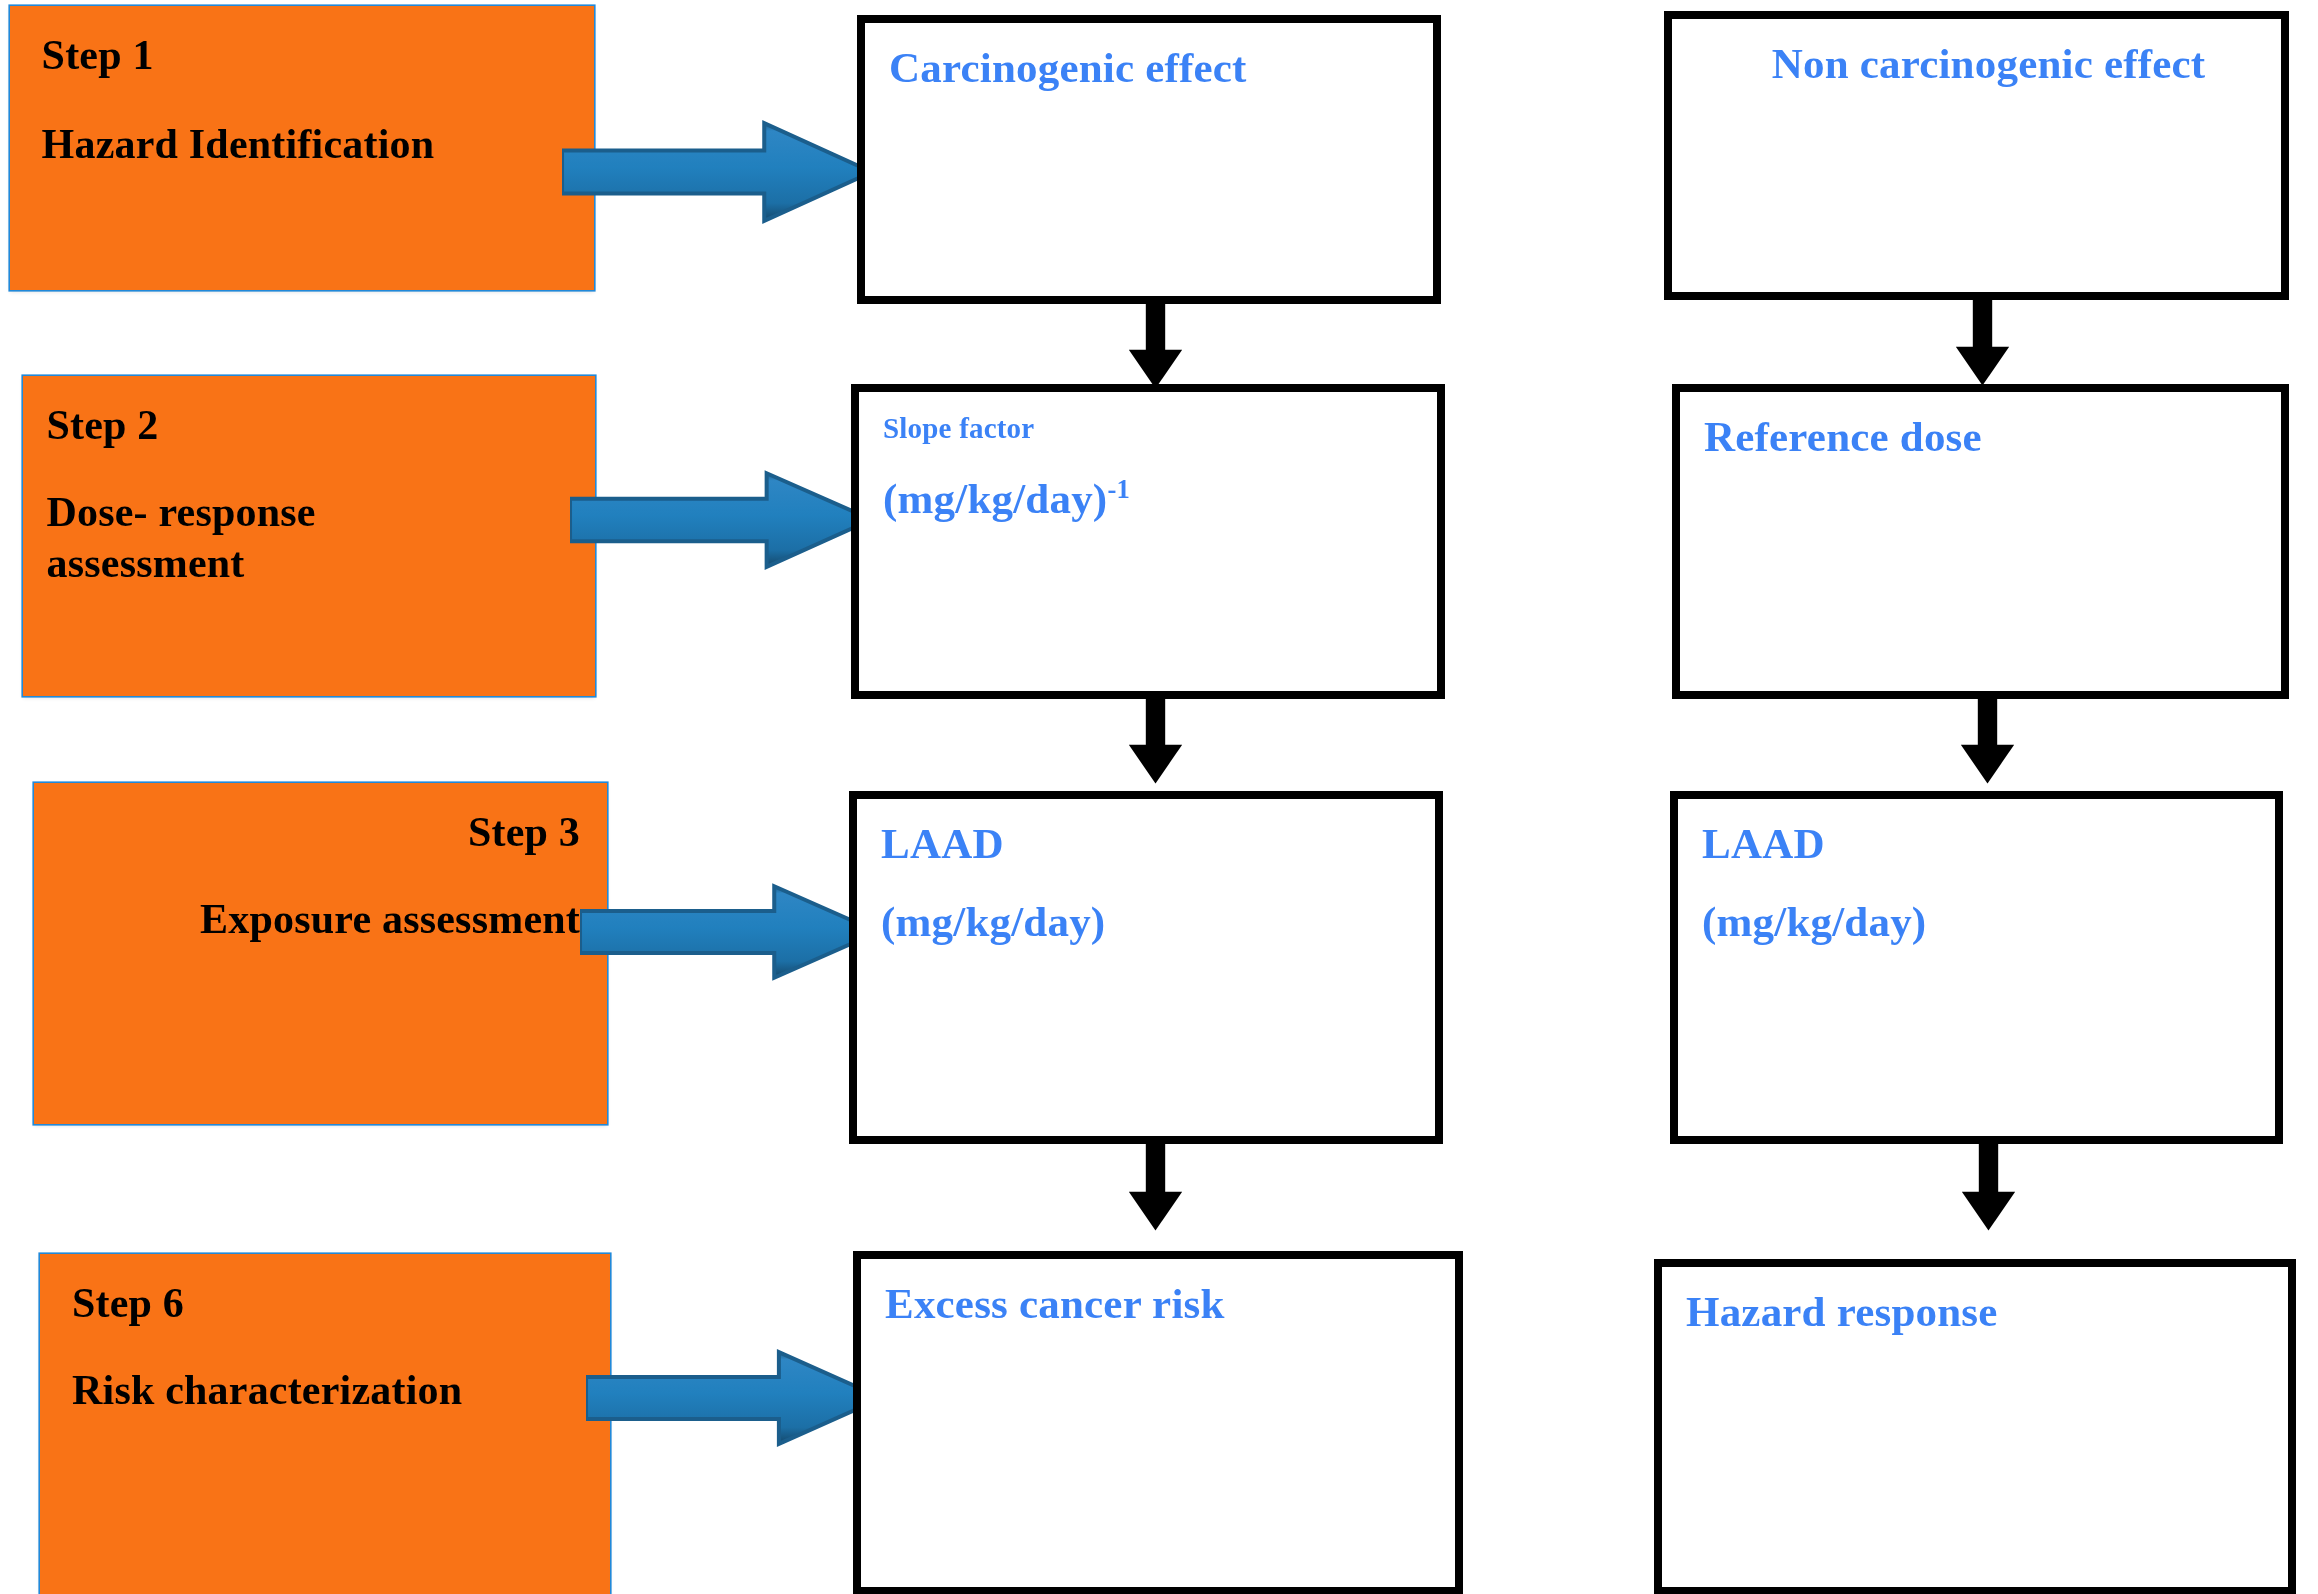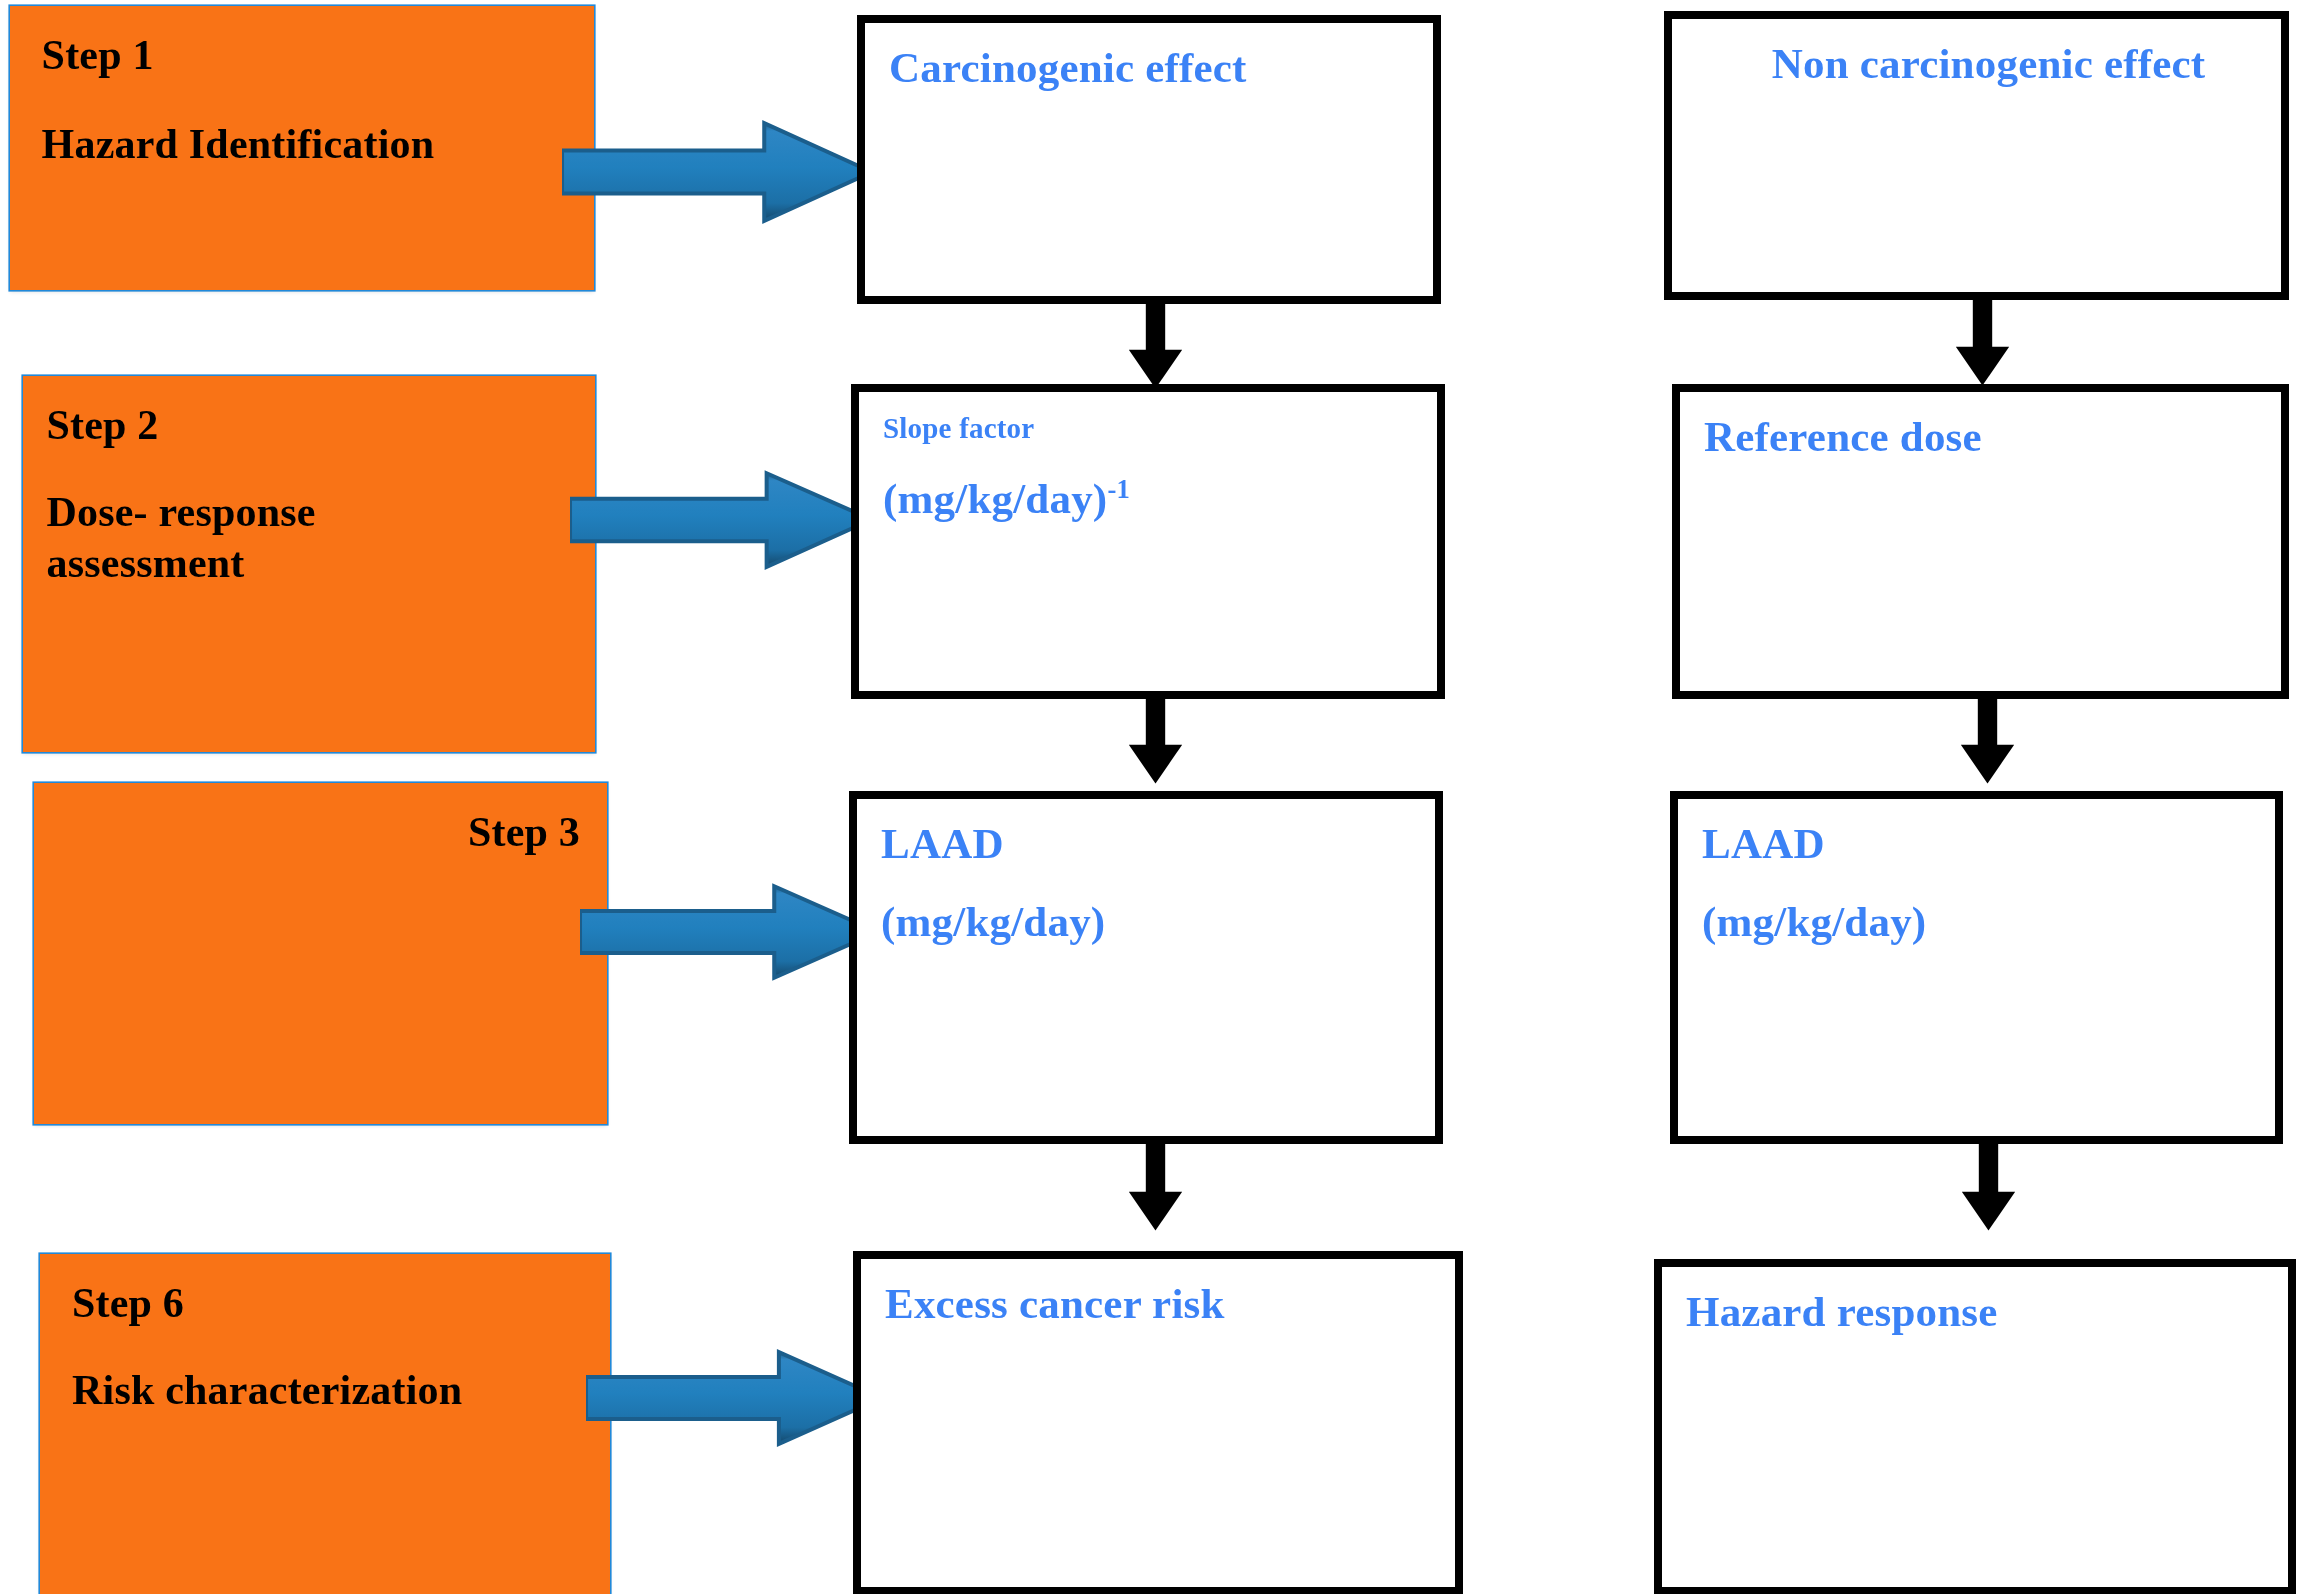--- a/index.html
+++ b/index.html
@@ -110,21 +110,21 @@
       <polygon points="6,62 72,62 39,110" fill="#000"></polygon>
     </svg>
   </div>
   <div class="down-arrow" style="left:1951px; top:297px; width:63px; height:90px;">
     <svg viewBox="0 0 78 112" preserveAspectRatio="none">
       <rect x="27" y="0" width="24" height="72" fill="#000"></rect>
       <polygon points="6,62 72,62 39,110" fill="#000"></polygon>
     </svg>
   </div>
 
-  <div class="step-box" style="left:22.5px; top:376px; width:572px; height:376px; font-size:0;padding-left:24px;">
+  <div class="step-box" style="left:22.5px; top:376px; width:572px; height:320px; font-size:0;padding-left:24px;">
     <div class="step-label" style="font-size:42px;">Step 2</div>
     <div class="step-desc" style="font-size:42px; margin-top:40px; max-width:377px;">Dose- response assessment</div>
   </div>
 
   <div class="blue-arrow" style="left:570px; top:470px; width:305px; height:100px;">
     <svg viewBox="0 0 380 125" preserveAspectRatio="none">
       <polygon points="0,36 245,36 245,4 376,62 245,121 245,89 0,89" fill="url(#blueArrowGrad)" stroke="#1B5E8C" stroke-width="5"></polygon>
     </svg>
   </div>
 
@@ -147,20 +147,21 @@
   </div>
   <div class="down-arrow" style="left:1956px; top:695px; width:63px; height:90px;">
     <svg viewBox="0 0 78 112" preserveAspectRatio="none">
       <rect x="27" y="0" width="24" height="72" fill="#000"></rect>
       <polygon points="6,62 72,62 39,110" fill="#000"></polygon>
     </svg>
   </div>
 
   <div class="step-box" style="left:34px; top:783px; width:573px; height:341px; font-size:0;text-align:right;">
     <div class="step-label" style="font-size:42px;">Step 3</div>
+    <div class="step-desc" style="font-size:42px; margin-top:40px;">Exposure assessment</div>
   </div>
 
   <div class="blue-arrow" style="left:580px; top:883px; width:301px; height:98px;">
     <svg viewBox="0 0 375 122" preserveAspectRatio="none">
       <polygon points="0,35 242,35 242,4 371,61 242,118 242,87 0,87" fill="url(#blueArrowGrad)" stroke="#1B5E8C" stroke-width="5"></polygon>
     </svg>
   </div>
 
   <div class="node-box" style="left:849px; top:791px; width:594px; height:353px; font-size:0;">
     <div class="node-line" style="font-size:43px;">LAAD</div>

